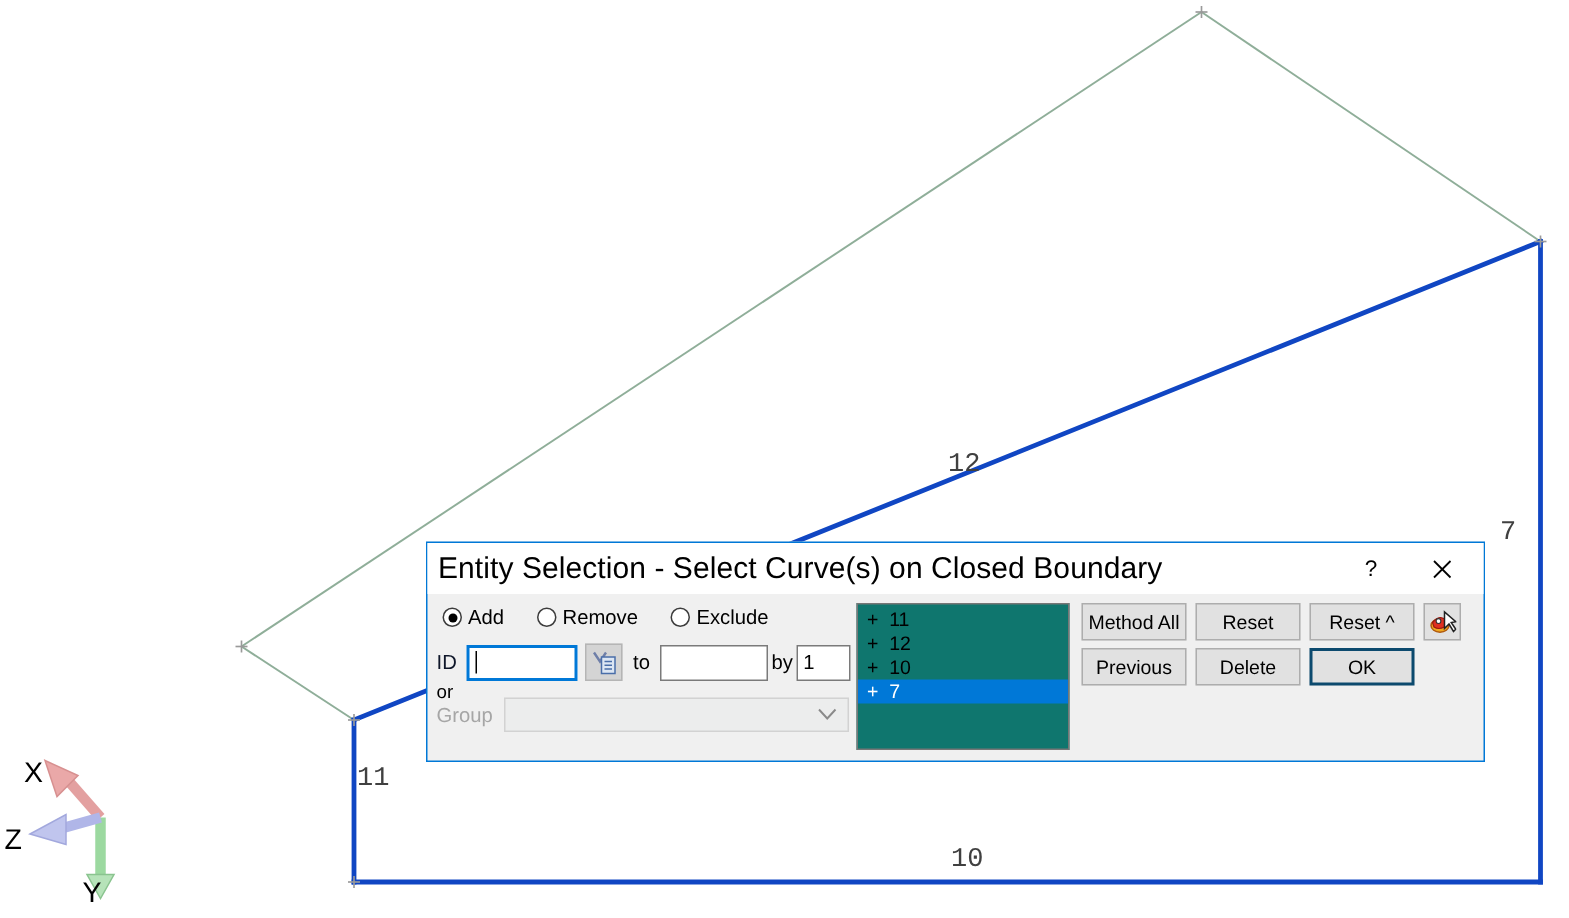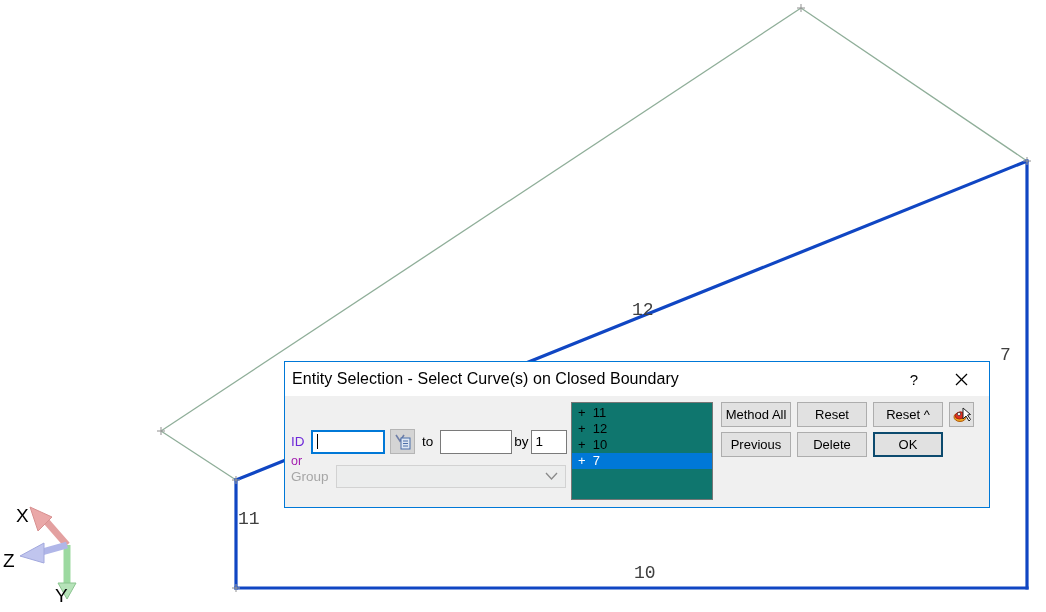--- a/index.html
+++ b/index.html
@@ -72,21 +72,21 @@
   }
   #titlebar {
     position: relative;
     height: 34px;
     background: #ffffff;
     display: flex;
     align-items: center;
   }
   #dialog-title {
     margin-left: 7px;
-    font-size: 16px;
+    font-size: 20px;
     color: #000000;
     letter-spacing: 0.05px;
     text-align: center;
   }
   .title-btn {
     position: absolute;
     top: 0;
     height: 34px;
     width: 40px;
     display: flex;
@@ -143,21 +143,21 @@
   #id-row {
     position: absolute;
     left: 6px;
     top: 33px;
     display: flex;
     align-items: center;
   }
   #id-label {
     width: 20px;
     font-size: 13.5px;
-    color: #6d28d9;
+    color: #0f172a;
   }
   .txtbox {
     height: 24px;
     background: #ffffff;
     border: 1px solid #7a7a7a;
     box-sizing: border-box;
     display: flex;
     align-items: center;
     padding: 0 4px;
     font-size: 13.5px;
@@ -187,21 +187,21 @@
   #to-label { margin: 0 7px; font-size: 13.5px; }
   #to-input { width: 72px; }
   #by-label { margin: 0 2px; font-size: 13.5px; }
   #by-input { width: 36px; }
 
   
   #or-label {
     position: absolute;
     left: 6px; top: 58px;
     font-size: 12.5px;
-    color: #a21caf;
+    color: #000000;
   }
   #group-label {
     position: absolute;
     left: 6px; top: 73px;
     font-size: 13.5px;
     color: #a6a6a6;
   }
   #group-select {
     position: absolute;
     left: 51px; top: 69px;
@@ -359,20 +359,34 @@
     <div class="title-btn" id="close-button">
       <svg width="13" height="13" viewBox="0 0 13 13">
         <line x1="1" y1="1" x2="12" y2="12" stroke="#000" stroke-width="1.2"></line>
         <line x1="12" y1="1" x2="1" y2="12" stroke="#000" stroke-width="1.2"></line>
       </svg>
     </div>
   </div>
 
   <div id="dialog-body">
 
+    <div id="radio-row">
+      <div class="radio-opt checked">
+        <span class="radio-circle"></span>
+        <span class="radio-label">Add</span>
+      </div>
+      <div class="radio-opt">
+        <span class="radio-circle"></span>
+        <span class="radio-label">Remove</span>
+      </div>
+      <div class="radio-opt">
+        <span class="radio-circle"></span>
+        <span class="radio-label">Exclude</span>
+      </div>
+    </div>
 
     <div id="id-row">
       <span id="id-label">ID</span>
       <div class="txtbox" id="id-input">
         <span id="id-caret"></span>
       </div>
       <div id="pick-list-button">
         <svg width="17" height="17" viewBox="0 0 17 17">
           <polyline points="2,2 6,8 10,2" fill="none" stroke="#6f7fa8" stroke-width="1.6"></polyline>
           <rect x="7" y="5" width="9" height="11" fill="#dce6f3" stroke="#4a6ea9" stroke-width="1"></rect>

